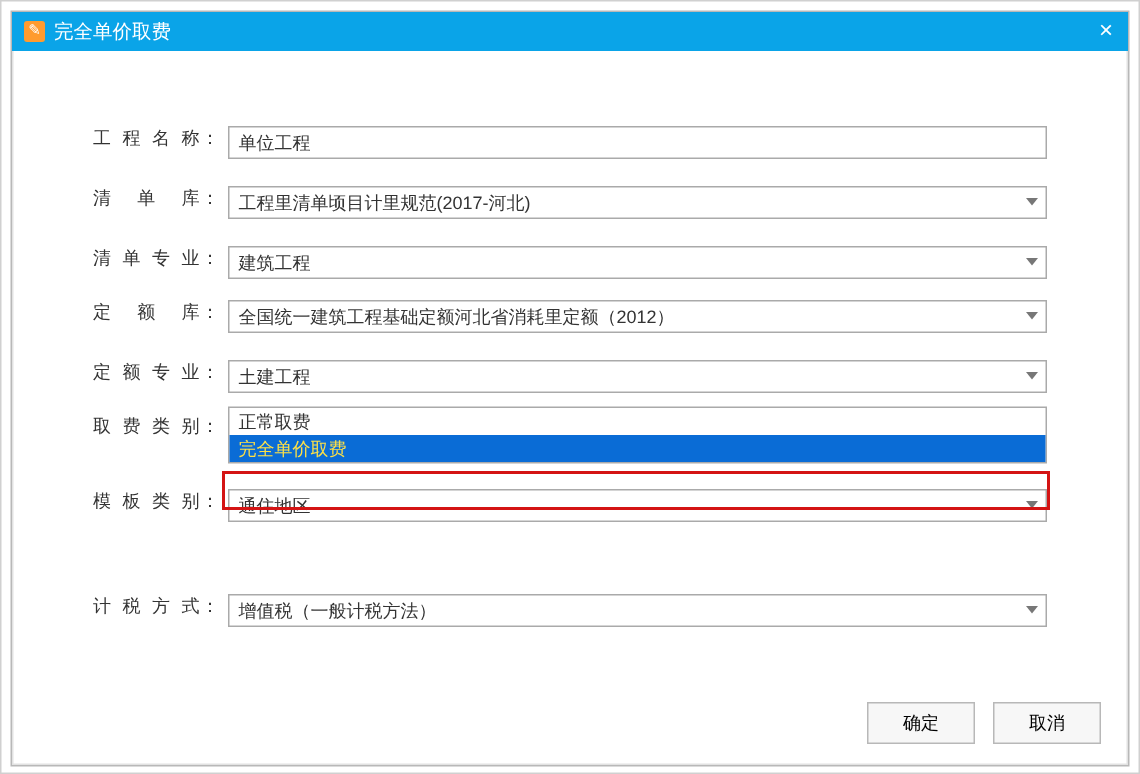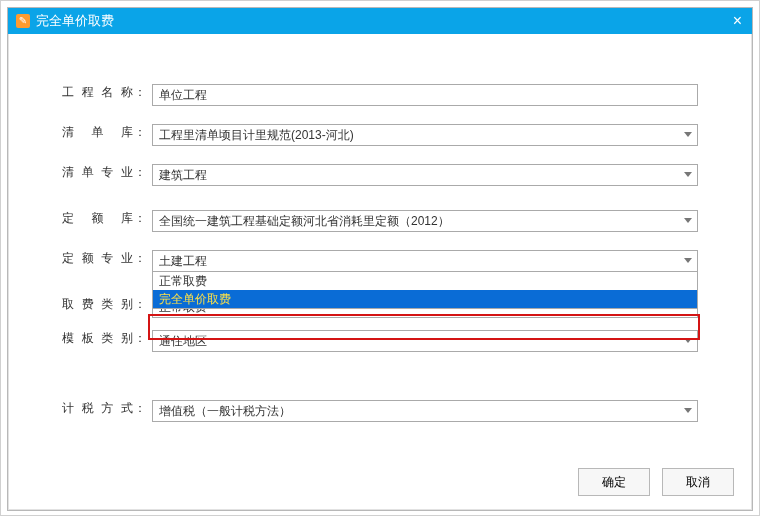--- a/index.html
+++ b/index.html
@@ -4,21 +4,21 @@
 <style>
   html,body{margin:0;padding:0;font-family:"Microsoft YaHei","SimSun",Arial,sans-serif;font-size:12px;color:#333;background:#fff}
   .frame{position:relative;width:760px;height:516px;border:1px solid #d0d0d0;box-sizing:border-box;background:#fff}
   .dialog{position:absolute;left:6px;top:6px;width:744px;height:502px;border:1px solid #b8b8b8;background:#fff;box-shadow:inset 0 0 0 1px #e2e2e2}
   .titlebar{height:26px;background:#0aa4e8;color:#fff;display:flex;align-items:center;padding:0 8px;position:relative}
   .title-ico{width:14px;height:14px;margin-right:6px;background:#ff9b2f;border-radius:2px;display:flex;align-items:center;justify-content:center;color:#fff;font-size:10px;line-height:1}
   .title-txt{font-size:13px}
   .title-close{position:absolute;right:10px;top:4px;font-size:16px;cursor:pointer}
   .body{position:relative;padding:50px 54px 0 54px}
   .row{display:flex;margin-bottom:18px}
-  .row.gap{margin-bottom:24px}
+  .row.gap{margin-bottom:14px}
   .lbl{width:72px;text-align:justify;text-align-last:justify;letter-spacing:1px}
   .colon{width:18px;text-align:left}
   .field{flex:1}
   .textbox{width:100%;height:22px;border:1px solid #aaa;padding:0 6px;box-sizing:border-box;font-family:Liberation Serif, serif;font-size:12px;color:#333;outline:none;background:#fff}
   .combo{position:relative;width:100%;height:22px;border:1px solid #aaa;box-sizing:border-box;padding:0 20px 0 6px;line-height:20px;background:#fff;cursor:pointer}
   .combo .caret{position:absolute;right:5px;top:7px;width:0;height:0;border-left:4px solid transparent;border-right:4px solid transparent;border-top:5px solid #777}
   .dropdown{position:absolute;left:144px;right:54px;top:263px;z-index:5}
   .dd-box{border:1px solid #aaa;background:#fff}
   .dd-item{height:18px;line-height:18px;padding:0 6px;color:#333}
   .dd-sel{background:#0a6cd6;color:#fde047}
@@ -42,21 +42,21 @@
       <div class="row">
         <span class="lbl">工程名称</span>
         <span class="colon">：</span>
         <div class="field"><input class="textbox" value="单位工程" style=""></div>
       </div>
 
       <div class="row">
         <span class="lbl">清 单 库</span>
         <span class="colon">：</span>
         <div class="field">
-            <div class="combo"><span>工程里清单顷目计里规范(2013-河北)</span><span class="caret"></span></div>
+            <div class="combo"><span>工程里清单顷目计里规范(2017-河北)</span><span class="caret"></span></div>
           </div>
       </div>
 
       <div class="row gap">
         <span class="lbl">清单专业</span>
         <span class="colon">：</span>
         <div class="field">
             <div class="combo"><span>建筑工程</span><span class="caret"></span></div>
           </div>
       </div>
@@ -78,21 +78,21 @@
       </div>
 
       <div class="row" style="margin-bottom:10px">
         <span class="lbl">取费类别</span>
         <span class="colon">：</span>
         <div class="field">
             <div class="combo"><span>正常取费</span><span class="caret"></span></div>
           </div>
       </div>
 
-      <div class="row" style="margin-top:12px;margin-bottom:48px">
+      <div class="row" style="margin-top:28px;margin-bottom:48px">
         <span class="lbl">模板类别</span>
         <span class="colon">：</span>
         <div class="field">
             <div class="combo"><span>通住地区</span><span class="caret"></span></div>
           </div>
       </div>
 
       <div class="row">
         <span class="lbl">计税方式</span>
         <span class="colon">：</span>

